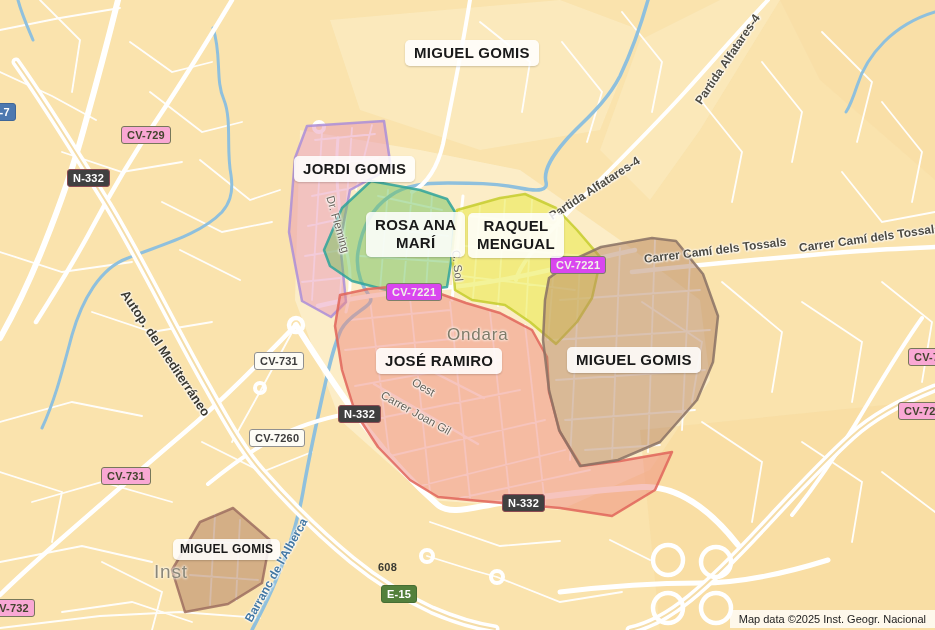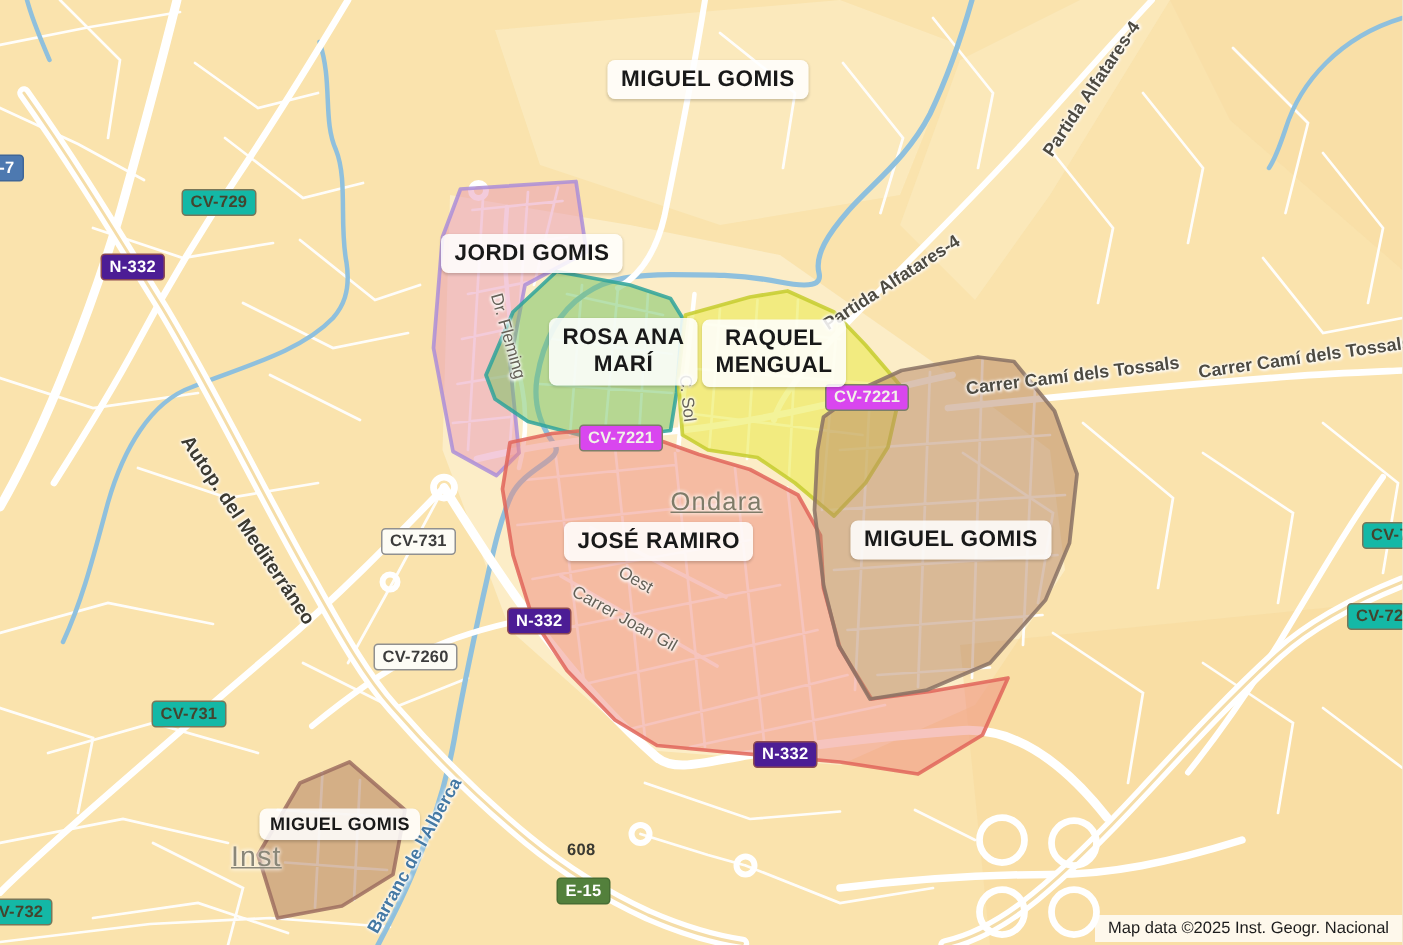--- a/index.html
+++ b/index.html
@@ -6,36 +6,36 @@
   #map{position:relative;width:935px;height:630px;overflow:hidden;background:#fae3ad;}
   #map svg{position:absolute;left:0;top:0;}
   
   .tag{position:absolute;background:rgba(255,255,255,.86);border-radius:5px;padding:4px 9px;
        font-weight:700;font-size:15px;color:#191919;letter-spacing:.3px;text-align:center;
        line-height:1.22;box-shadow:0 1px 2px rgba(0,0,0,.18);white-space:nowrap;z-index:30;}
   .tag.small{font-size:12px;padding:3px 7px;}
   
   .sh{position:absolute;font-size:11px;font-weight:700;padding:1px 5px;border-radius:3px;
       white-space:nowrap;letter-spacing:.2px;z-index:25;line-height:1.3;}
-  .sh-yellow{background:#14b8a6;color:#44442e;border:1px solid #77775a;}
+  .sh-yellow{background:#f9a8d4;color:#44442e;border:1px solid #77775a;}
   .sh-white{background:#fdfcf5;color:#3c3c3c;border:1px solid #909090;}
-  .sh-red{background:#4c1d95;color:#fff;border:1px solid #8d4b52;}
+  .sh-red{background:#404040;color:#fff;border:1px solid #8d4b52;}
   .sh-blue{background:#4d79b0;color:#fff;border:1px solid #3f6697;}
   .sh-green{background:#53803c;color:#fff;border:1px solid #466d33;}
   .sh-olive{background:#d946ef;color:#f2f2e8;border:1px solid #7c7f69;}
   .sh-plain{background:none;border:none;color:#3a3a32;}
   
   .street{position:absolute;font-size:11.5px;color:#666258;white-space:nowrap;z-index:20;
           transform-origin:0 50%;text-shadow:0 0 2px #fff,0 0 2px #fff,0 0 3px #fff,1px 1px 2px #fff;}
   .street.major{font-weight:700;font-size:12px;color:#4e4b42;}
   .street.hw{font-weight:700;font-size:13px;color:#3c3a31;}
   .street.water{font-weight:700;font-size:12px;color:#4579a4;}
   
   .town{position:absolute;font-size:17px;color:#7e7b68;letter-spacing:.8px;z-index:20;
-        text-shadow:0 0 3px #fff,0 0 3px #fff;text-decoration:underline;}
+        text-shadow:0 0 3px #fff,0 0 3px #fff;}
   .town.big{font-size:19px;color:#8a8779;}
   .attrib{position:absolute;right:0;bottom:2px;background:rgba(255,255,255,.78);
           padding:3px 9px;font-size:11px;color:#1c1c1c;z-index:40;}
 </style>
 </head>
 <body>
 
 <div id="map">
 
   <svg width="935" height="630" viewBox="0 0 935 630">
@@ -128,21 +128,21 @@
   <div class="sh sh-yellow" style="left:121px;top:126px;">CV-729</div>
   <div class="sh sh-red" style="left:67px;top:169px;">N-332</div>
   <div class="sh sh-white" style="left:254px;top:352px;">CV-731</div>
   <div class="sh sh-white" style="left:249px;top:429px;">CV-7260</div>
   <div class="sh sh-yellow" style="left:101px;top:467px;">CV-731</div>
   <div class="sh sh-yellow" style="left:-15px;top:599px;">CV-732</div>
   <div class="sh sh-olive" style="left:386px;top:283px;">CV-7221</div>
   <div class="sh sh-olive" style="left:550px;top:256px;">CV-7221</div>
   <div class="sh sh-red" style="left:338px;top:405px;">N-332</div>
   <div class="sh sh-red" style="left:502px;top:494px;">N-332</div>
-  <div class="sh sh-green" style="left:371px;top:585px;">E-15</div>
+  <div class="sh sh-green" style="left:381px;top:585px;">E-15</div>
   <div class="sh sh-plain" style="left:373px;top:559px;text-align:right;">608</div>
   <div class="sh sh-yellow" style="left:898px;top:402px;">CV-725</div>
   <div class="sh sh-yellow" style="left:908px;top:348px;">CV-7</div>
 
   <div class="tag" style="left:405px;top:40px;">
     <span>MIGUEL GOMIS</span>
   </div>
   <div class="tag" style="left:294px;top:156px;">
     <span>JORDI GOMIS</span>
   </div>

